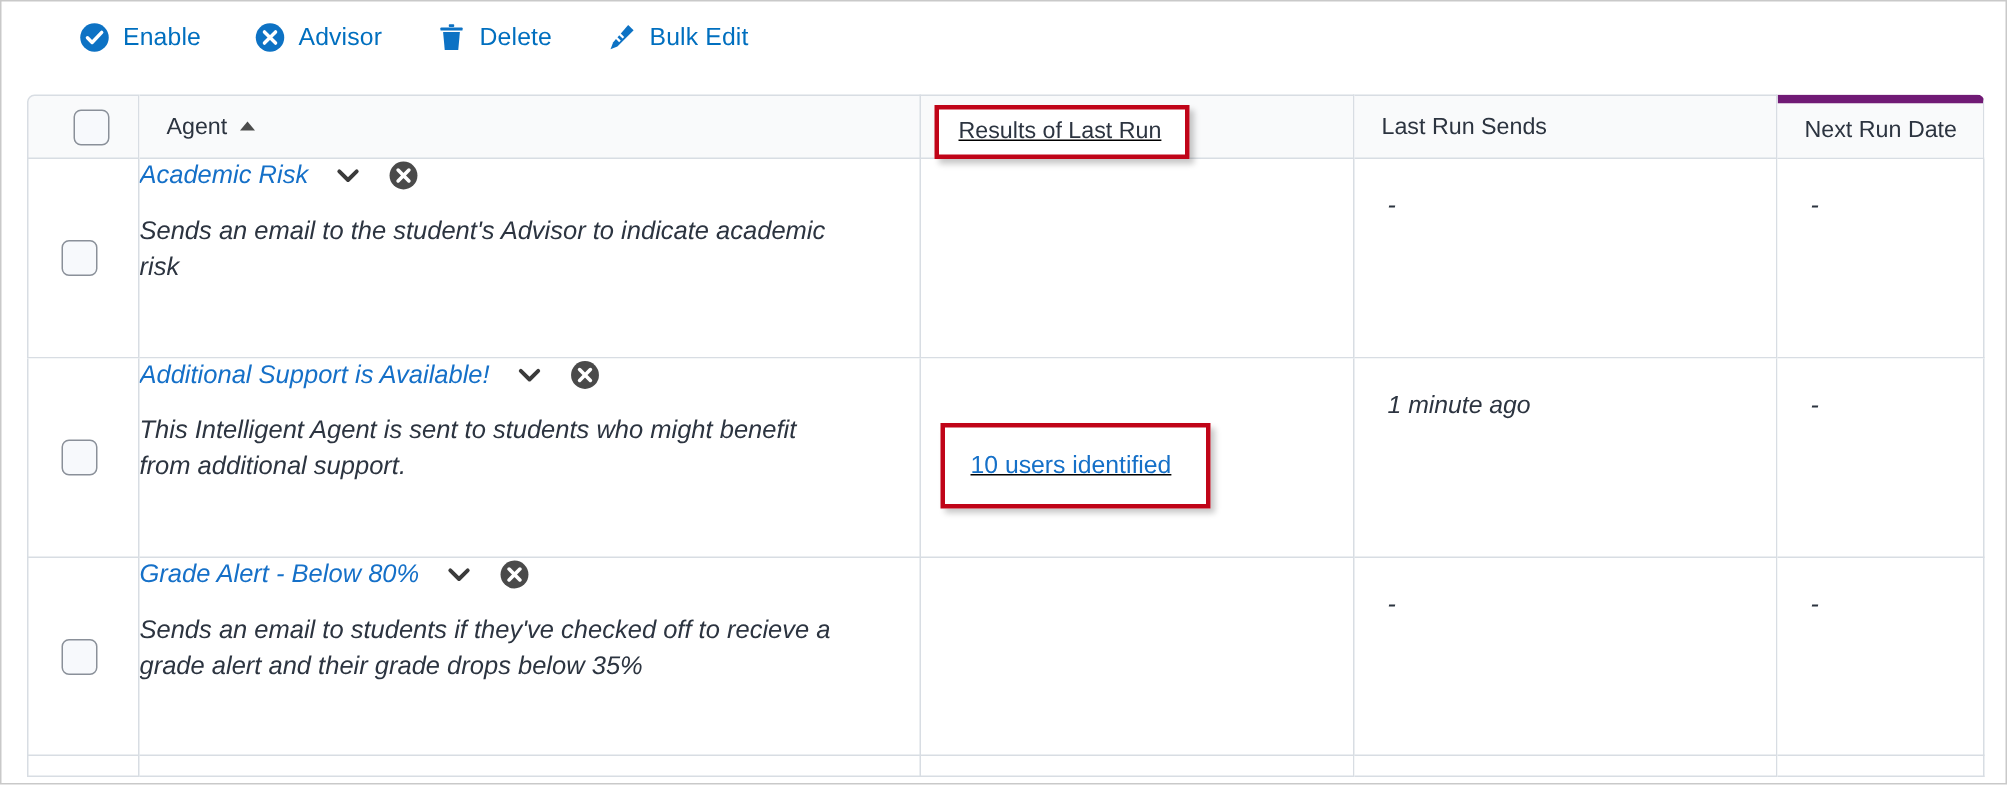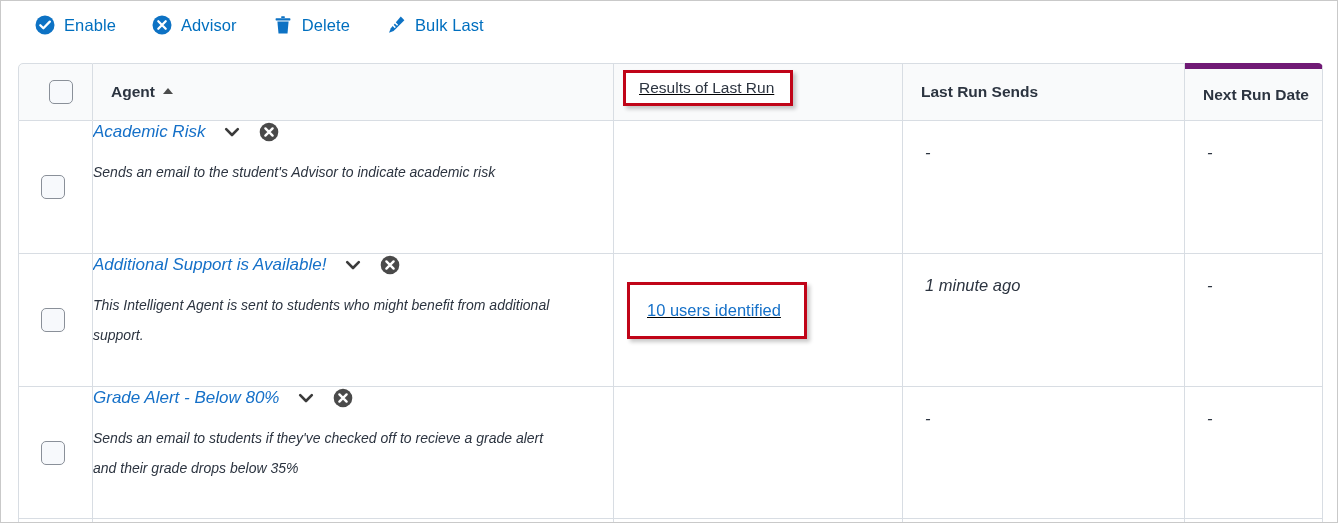--- a/index.html
+++ b/index.html
@@ -27,21 +27,21 @@
   }
 
   
   .toolbar {
     position: absolute;
     left: 0;
     top: 0;
     height: 48px;
     display: flex;
     align-items: center;
-    padding-left: 34px;
+    padding-left: 52px;
     box-sizing: border-box;
   }
   .tool-btn {
     display: flex;
     align-items: center;
     gap: 9px;
     margin-right: 36px;
     cursor: pointer;
     background: none;
     border: none;
@@ -76,22 +76,22 @@
     border-right: 1px solid #d8dde3;
     border-bottom: 1px solid #d8dde3;
     vertical-align: top;
     box-sizing: border-box;
   }
   .grid th:last-child, .grid td:last-child {
     border-right: none;
   }
   .grid thead th {
     background: #f9fafb;
-    height: 58px;
-    font-weight: bold;
+    height: 43px;
+    font-weight: normal;
     text-align: left;
     color: #2c3440;
     font-size: 15.5px;
     padding: 0;
     border-bottom: 1px solid #d8dde3;
   }
   .grid thead th:first-child {
     border-left: 1px solid #d8dde3;
     border-top: 1px solid #d8dde3;
     border-top-left-radius: 5px;
@@ -200,23 +200,23 @@
     cursor: pointer;
   }
   .status-x {
     margin-left: 18px;
     display: inline-flex;
     align-items: center;
     cursor: pointer;
   }
   .agent-desc {
     margin-top: 14px;
-    font-size: 14px;
+    font-size: 17px;
     color: #2c3440;
-    line-height: 30px;
+    line-height: 24px;
     max-width: 470px;
   }
 
   .plain-cell {
     padding: 22px 0 0 22px;
     font-size: 16.5px;
     color: #2c3440;
   }
   .dash {
     font-size: 16.5px;
@@ -305,21 +305,21 @@
     </button>
 
     <button class="tool-btn">
       <span class="tool-icon">
         <svg viewBox="0 0 20 20" width="20" height="20">
           <path d="M14.8 1.6 L18.4 5.2 L7.6 16.0 L3.0 17.8 L4.8 13.2 Z" fill="#0d72c4"></path>
           <path d="M8.0 6.6 L11.6 10.2" stroke="#ffffff" stroke-width="1.5"></path>
           <path d="M5.7 9.0 L9.3 12.6" stroke="#ffffff" stroke-width="1.5"></path>
         </svg>
       </span>
-      <span class="tool-label">Bulk Last</span>
+      <span class="tool-label">Bulk Edit</span>
     </button>
 
   </div>
 
   <table class="grid">
     <thead>
       <tr>
         <th class="col-check">
           <div class="cb-head-wrap">
             <span class="cb"></span>

